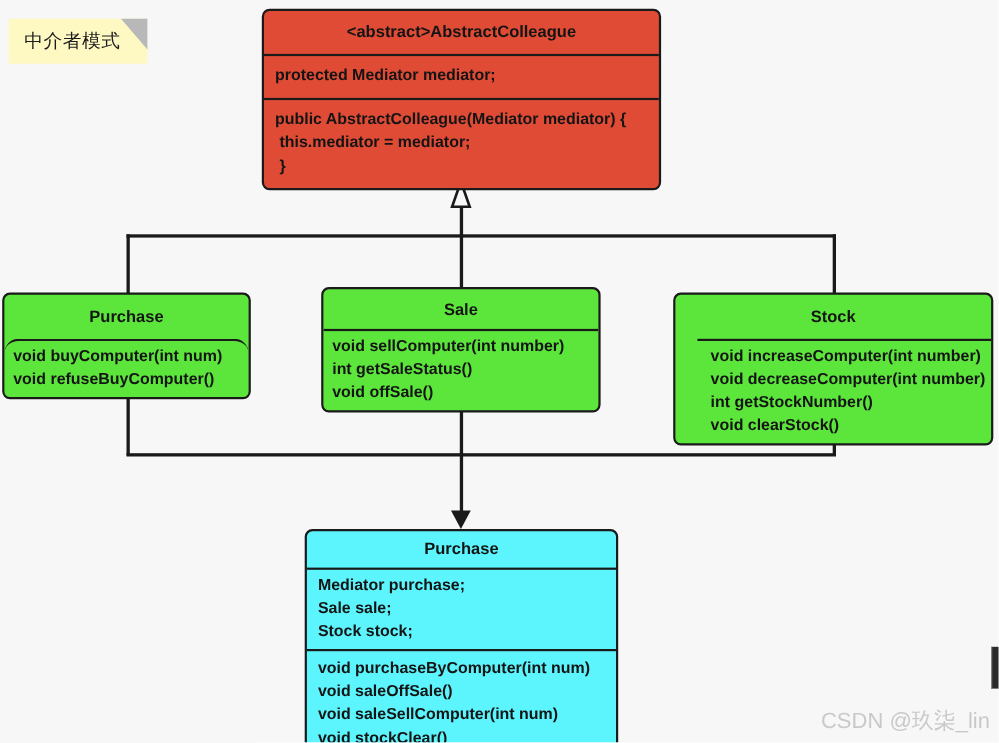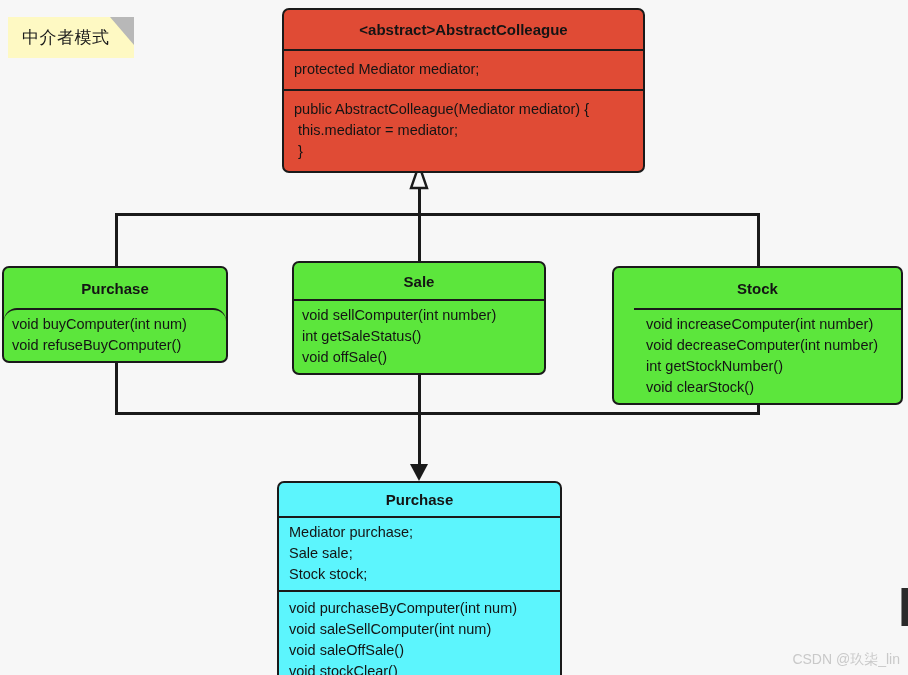--- a/index.html
+++ b/index.html
@@ -64,30 +64,31 @@
     align-items: center;
     justify-content: center;
   }
   .uml-sec {
     box-sizing: border-box;
     border-top: 2.5px solid #1a1a1a;
     padding: 5px 8px 6px 8px;
     font-size: 14.5px;
     line-height: 1.45;
     color: #141414;
+    font-weight: bold;
   }
   .uml-sec .ln { white-space: pre; }
 
   
   .c-red    { background: #e04b35; }
   .c-green  { background: #5ce63c; }
   .c-cyan   { background: #5cf5fd; }
 
   
-  #box-abstract { left: 238px; top: 8px;  width: 363px; margin-left: 44px; }
+  #box-abstract { left: 238px; top: 8px;  width: 363px; }
   #box-abstract .uml-title { height: 39px; }
 
   #box-purchase { left: 2px;   top: 266px; width: 226px; }
   #box-purchase .uml-title { height: 40px; }
 
   #box-sale     { left: 292px; top: 261px; width: 254px; }
   #box-sale .uml-title { height: 36px; }
 
   #box-stock    { left: 612px; top: 266px; width: 291px; }
   #box-stock .uml-title { height: 40px; }
@@ -118,21 +119,21 @@
     position: absolute;
     z-index: 3;
   }
   .arrow-down svg { display: block; }
 
   
   .watermark {
     position: absolute;
     right: 8px;
     bottom: 6px;
-    font-size: 14px;
+    font-size: 20px;
     color: #c9c9c9;
     white-space: nowrap;
     z-index: 8;
   }
 
   
   .scroll-frag {
     position: absolute;
     left: 901px;
     top: 588px;
@@ -222,22 +223,22 @@
 
   <div class="uml c-cyan" id="box-mediator">
     <div class="uml-title">Purchase</div>
     <div class="uml-sec" style="padding:4px 8px 5px 10px;">
       <div class="ln">Mediator purchase;</div>
       <div class="ln">Sale sale;</div>
       <div class="ln">Stock stock;</div>
     </div>
     <div class="uml-sec" style="padding:6px 8px 6px 10px;">
       <div class="ln">void purchaseByComputer(int num)</div>
+      <div class="ln">void saleOffSale()</div>
       <div class="ln">void saleSellComputer(int num)</div>
-      <div class="ln">void saleOffSale()</div>
       <div class="ln">void stockClear()</div>
     </div>
   </div>
 
   <div class="watermark">CSDN @玖柒_lin</div>
 
   <div class="scroll-frag"></div>
 
 </div>
 

